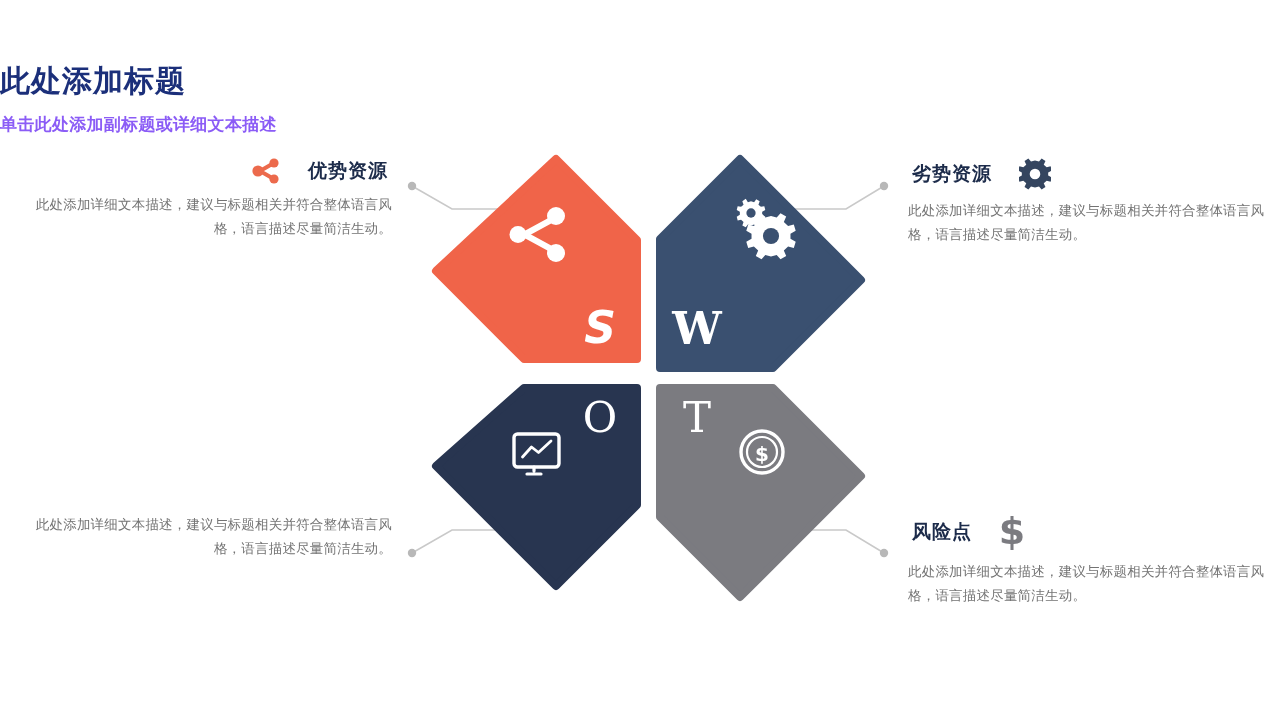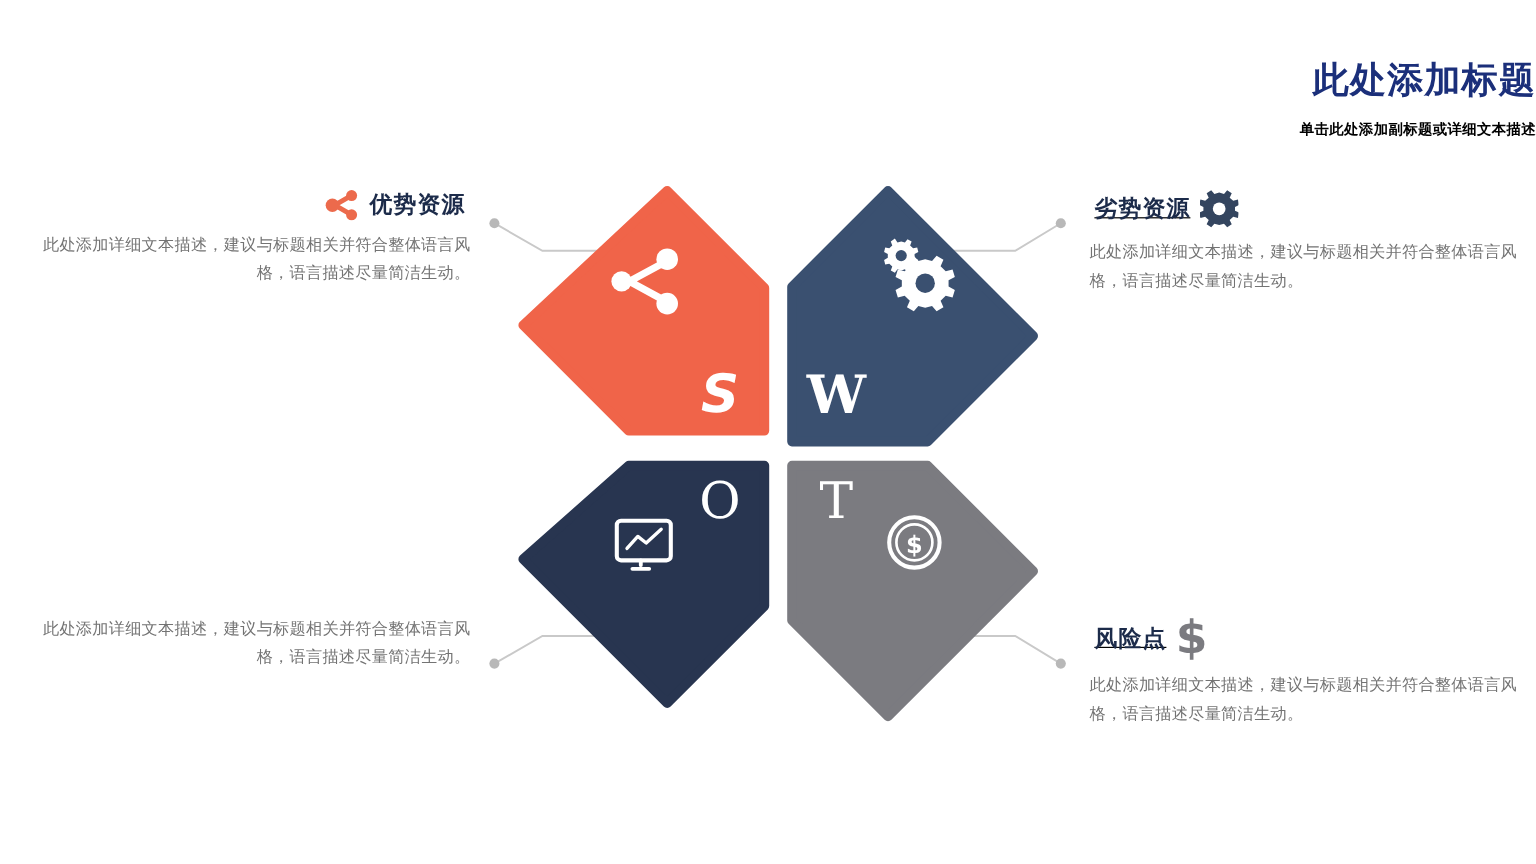--- a/index.html
+++ b/index.html
@@ -14,37 +14,37 @@
     overflow: hidden;
     position: relative;
   }
 
   
   .header {
     position: absolute;
     top: 0;
     left: 0;
     width: 1280px;
-    text-align: right;
-    padding-top: 50px;
+    text-align: left;
+    padding-top: 63px;
   }
   .main-title {
     font-family: "DejaVu Sans", sans-serif;
     font-size: 30px;
     font-weight: bold;
     color: #1b2f7a;
     letter-spacing: 1px;
     line-height: 1.2;
     margin: 0;
   }
   .sub-title {
     font-family: "DejaVu Sans", sans-serif;
-    font-size: 12px;
+    font-size: 17px;
     font-weight: bold;
-    color: #000000;
+    color: #8b5cf6;
     margin: 14px 0 0 0;
     letter-spacing: 0.3px;
   }
 
   
   .swot-stage {
     position: absolute;
     left: 0;
     top: 0;
     width: 1280px;
@@ -54,21 +54,21 @@
   .swot-stage svg { display: block; }
 
   
   .block {
     position: absolute;
     width: 370px;
   }
   .block-head {
     display: flex;
     align-items: center;
-    gap: 8px;
+    gap: 27px;
     margin-bottom: 9px;
   }
   .block-head .icon-wrap {
     display: flex;
     align-items: center;
     justify-content: center;
     flex: 0 0 auto;
   }
   .block-title {
     font-family: "DejaVu Sans", sans-serif;
@@ -84,21 +84,21 @@
     color: #737373;
     line-height: 1.75;
     letter-spacing: 0.2px;
   }
 
   
   .block.left .block-head { justify-content: flex-end; padding-right: 4px; }
   .block.left .block-body { text-align: right; }
 
   
-  .block.right .block-head { justify-content: flex-start; padding-left: 4px; text-decoration: underline; }
+  .block.right .block-head { justify-content: flex-start; padding-left: 4px; }
   .block.right .block-body { text-align: left; }
 
   #block-strength { left: 22px;  top: 158px; }
   #block-weakness { left: 908px; top: 158px; }
   #block-opportunity { left: 22px;  top: 513px; }
   #block-threat   { left: 908px; top: 513px; }
 </style>
 </head>
 <body>
 

